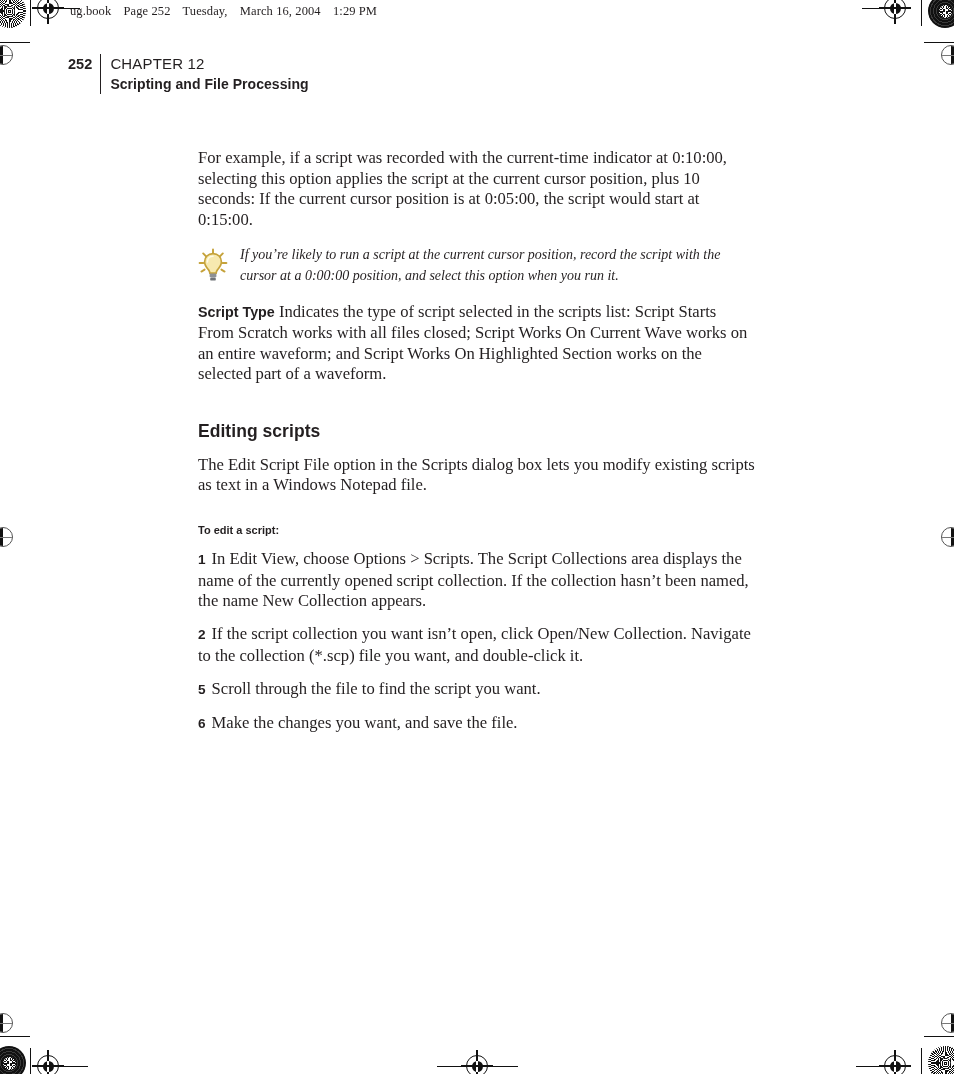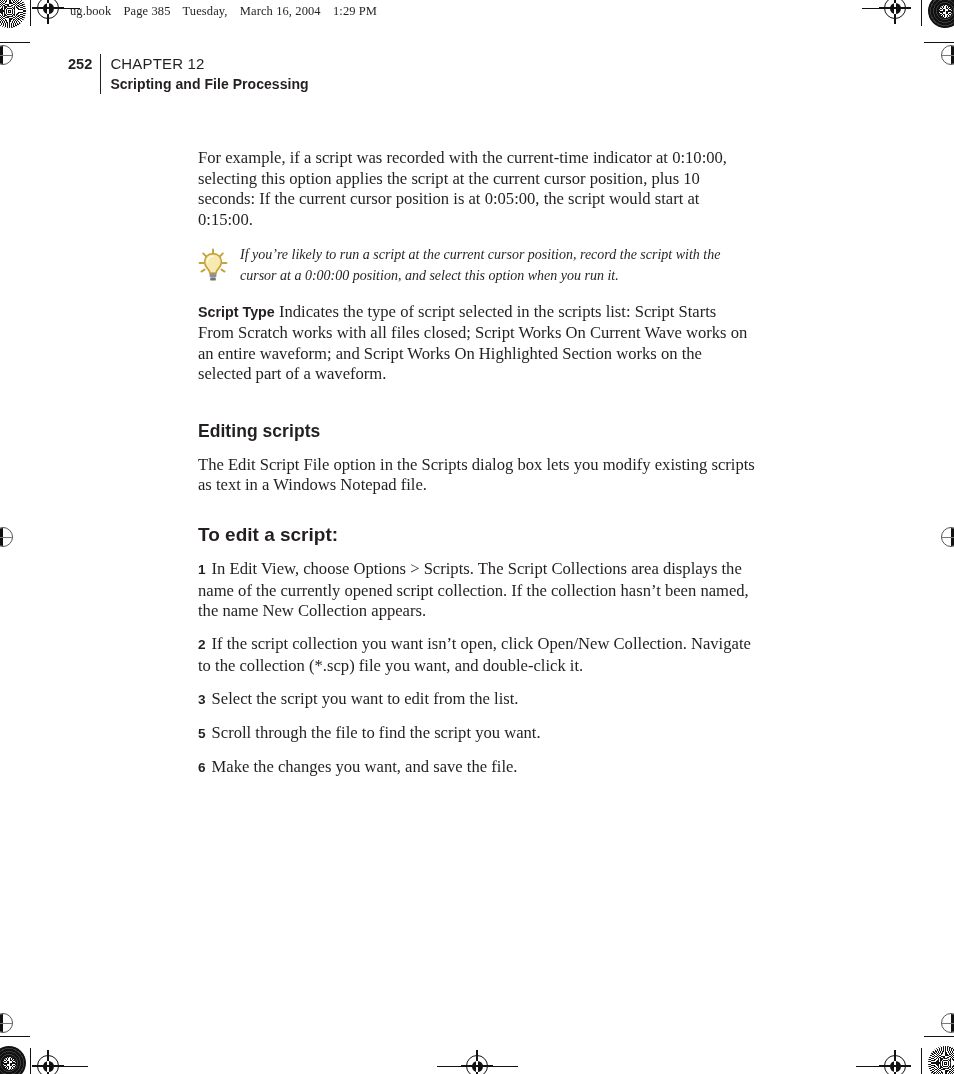--- a/index.html
+++ b/index.html
@@ -211,21 +211,21 @@
     font-weight: bold;
     font-size: 17.5px;
     color: #231f20;
     margin: 36px 0 13px 0;
     letter-spacing: 0.05px;
   }
 
   .proc-head {
     font-family: "Liberation Sans", sans-serif;
     font-weight: bold;
-    font-size: 19px;
+    font-size: 11px;
     color: #231f20;
     margin: 28px 0 13px 0;
   }
 
   ol.steps {
     list-style: none;
     margin: 0;
     padding: 0;
   }
   ol.steps li {
@@ -290,21 +290,21 @@
   <div class="mark cropline-h" style="left:856px; top:1066px; width:30px;"></div>
   <div class="mark crosshair" style="left:884px; top:1055px;">
     <span class="ch-dot"></span>
   </div>
   <div class="mark cropline-v" style="left:921px; top:1048px; height:26px;"></div>
   <div class="mark starburst" style="left:928px; top:1046px;"></div>
 </div>
 
 <div class="running-header">
   <span>ug.book</span>
-  <span>Page 385</span>
+  <span>Page 252</span>
   <span>Tuesday,</span>
   <span>March 16, 2004</span>
   <span>1:29 PM</span>
 </div>
 
 <div class="chapter-head">
   <div class="folio">252</div>
   <div class="chapter-rule"></div>
   <div class="chapter-lines">
     <div class="chapter-label">CHAPTER 12</div>
@@ -351,22 +351,19 @@
   <div class="proc-head">To edit a script:</div>
 
   <ol class="steps">
     <li>
       <span class="step-num">1</span><span>In Edit View, choose Options &gt; Scripts. The Script Collections area displays the name of the currently opened script collection. If the collection hasn’t been named, the name New Collection appears.</span>
     </li>
     <li>
       <span class="step-num">2</span><span>If the script collection you want isn’t open, click Open/New Collection. Navigate to the collection (*.scp) file you want, and double-click it.</span>
     </li>
     <li>
-      <span class="step-num">3</span><span>Select the script you want to edit from the list.</span>
-    </li>
-    <li>
       <span class="step-num">5</span><span>Scroll through the file to find the script you want.</span>
     </li>
     <li>
       <span class="step-num">6</span><span>Make the changes you want, and save the file.</span>
     </li>
   </ol>
 </div>
 
 </body></html>

